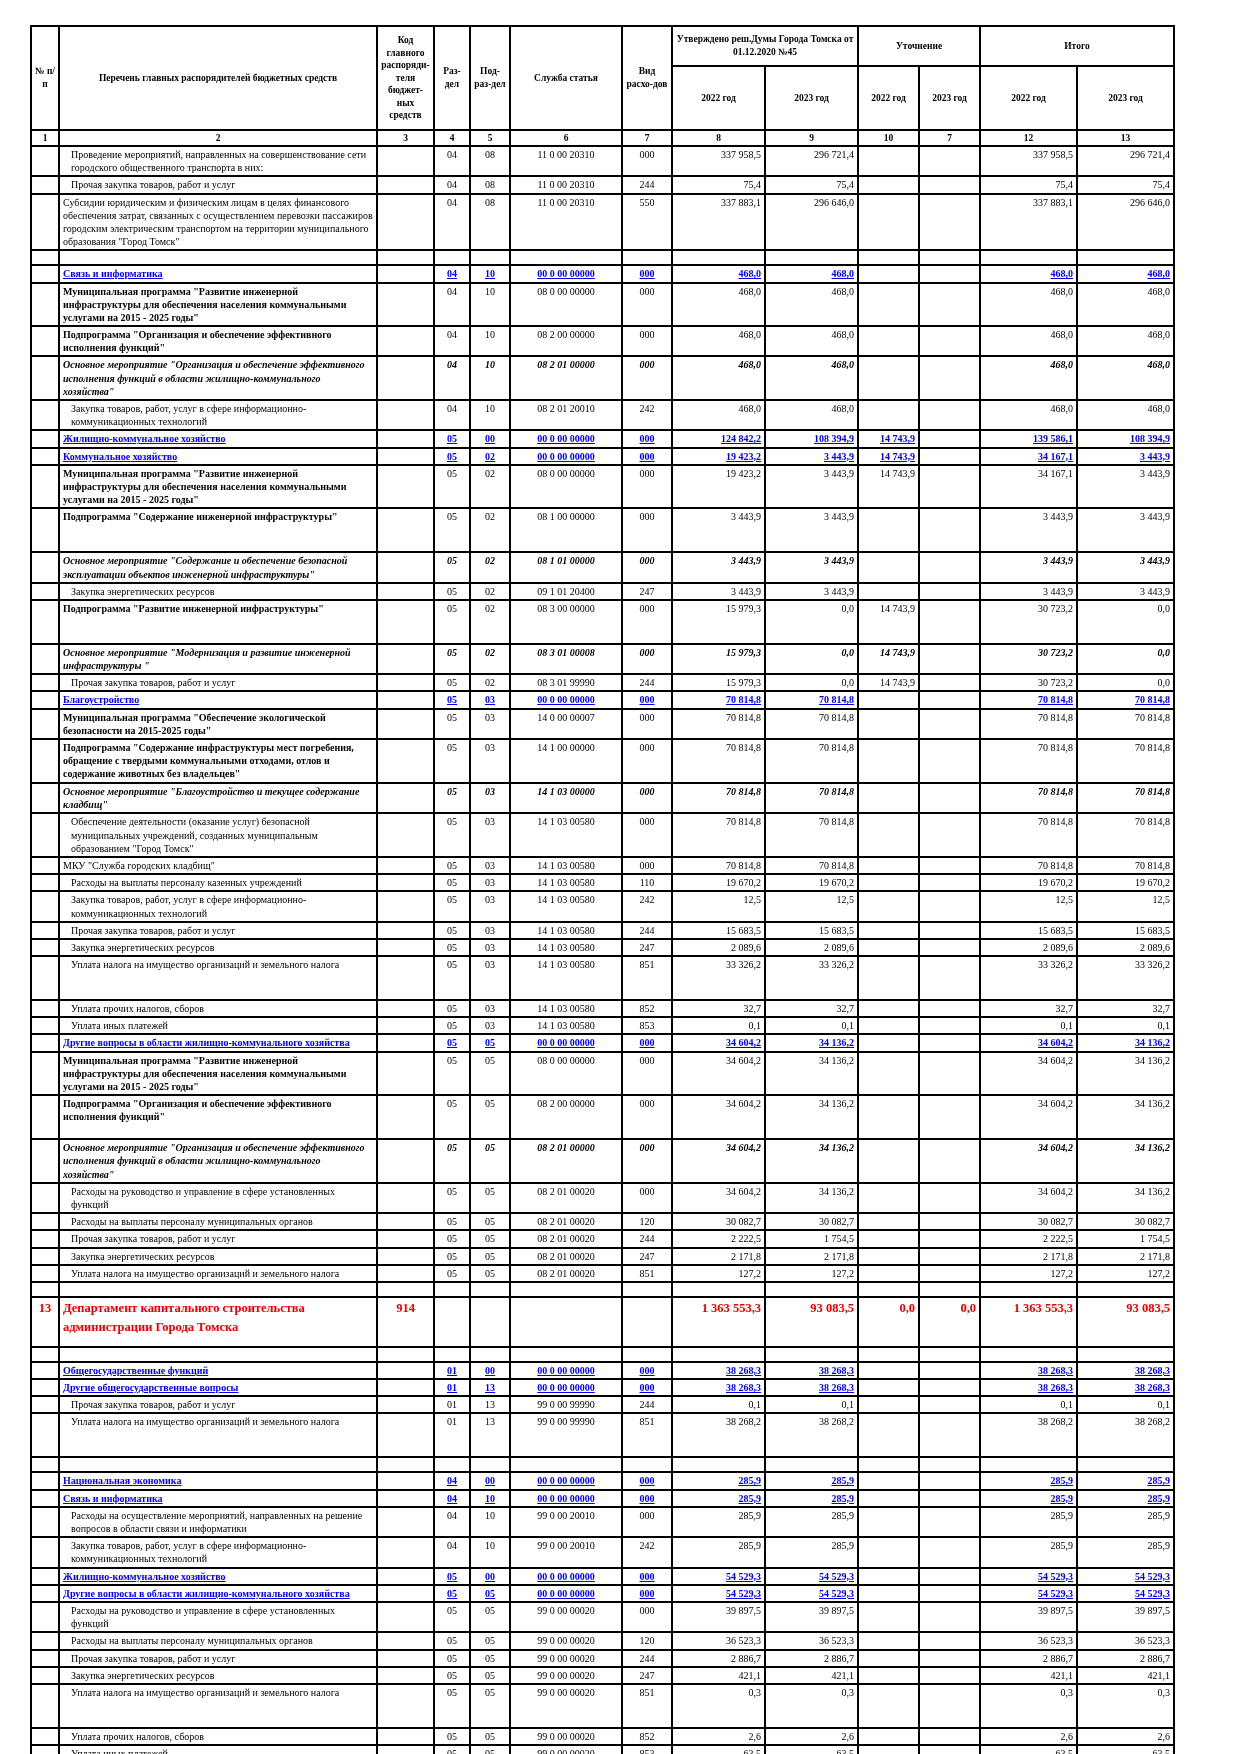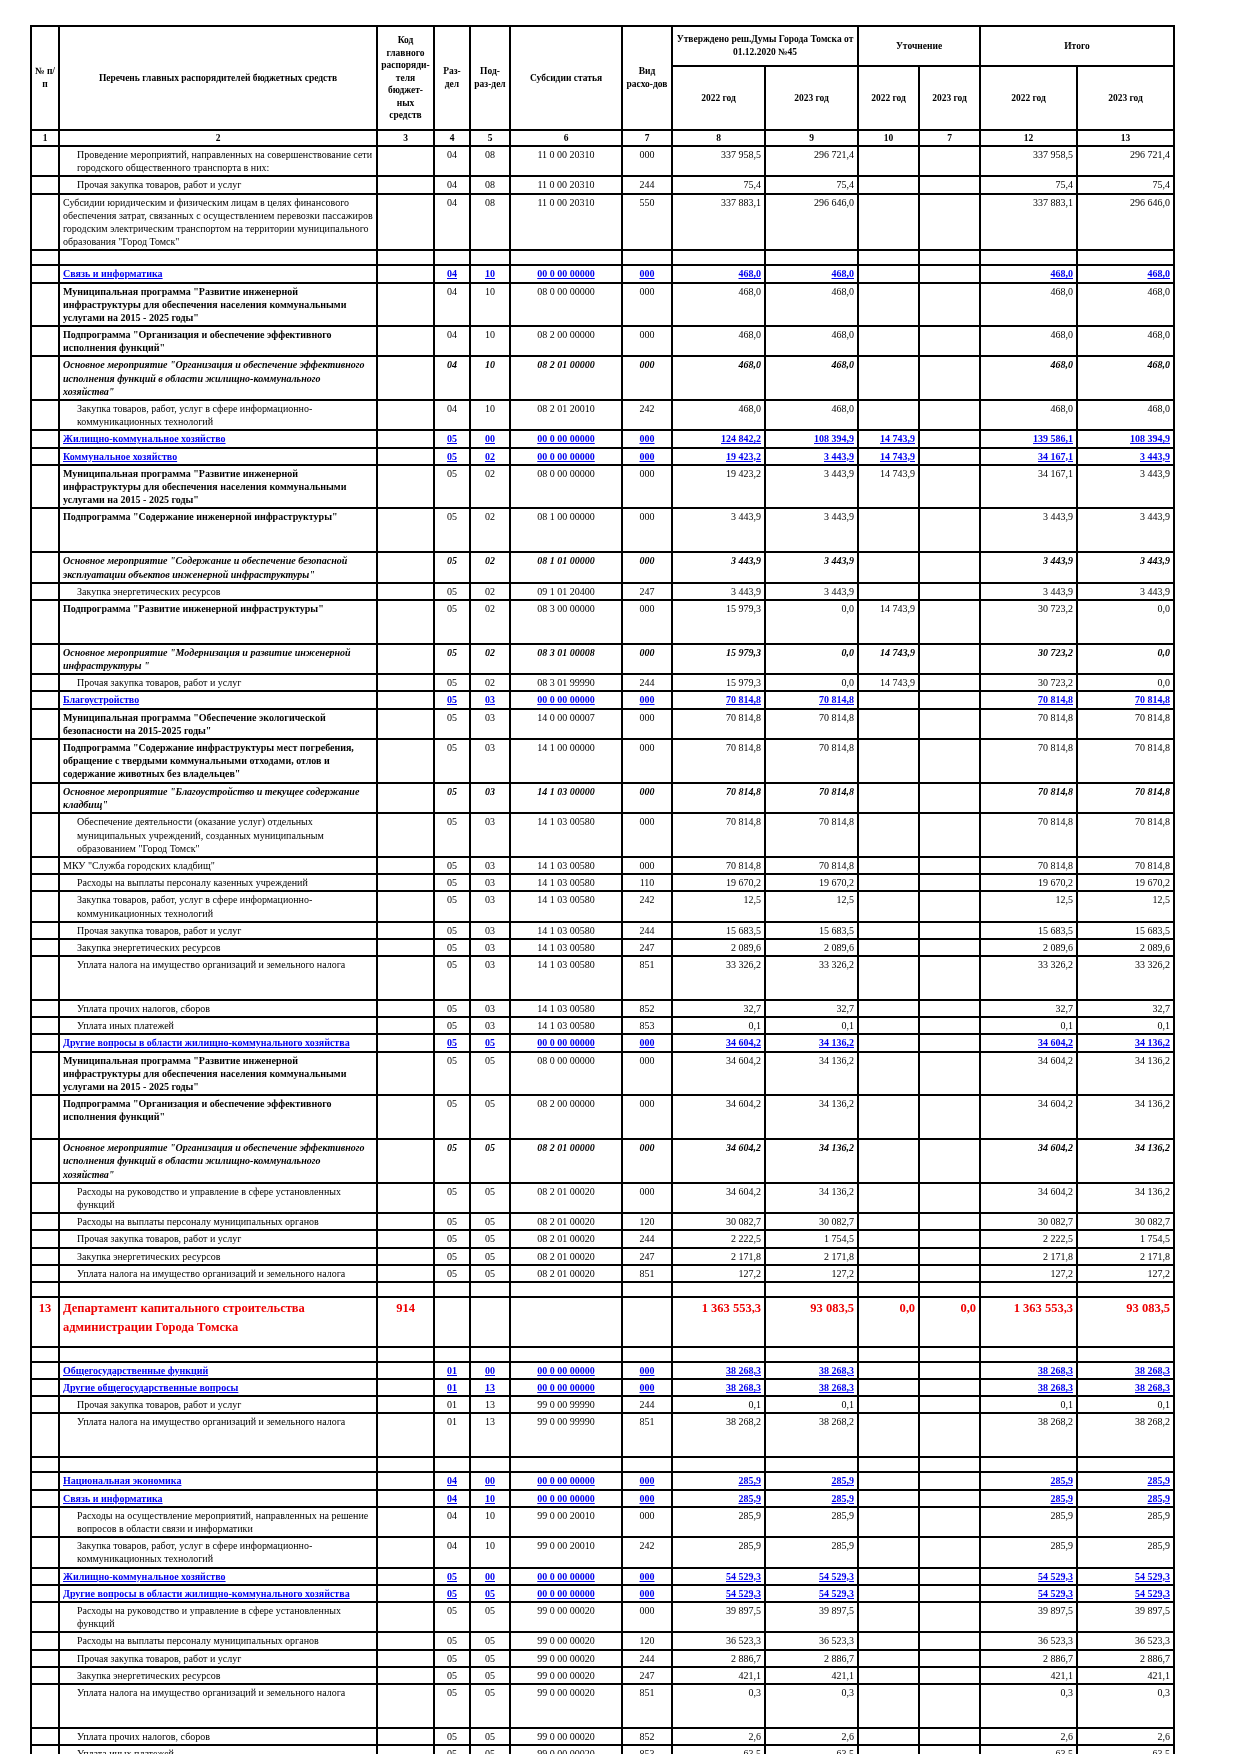--- a/index.html
+++ b/index.html
@@ -11,21 +11,21 @@
         word-wrap:break-word;}
   thead th{text-align:center;vertical-align:middle;font-size:9.5px;font-weight:bold;padding:1px 2px;}
   .nums th{font-size:9.5px;font-weight:bold;height:14px;padding:0;}
   .c1{width:28px}.c2{width:318px}.c3{width:57px}.c4{width:36px}.c5{width:40px}
   .c6{width:112px}.c7{width:50px}.c8{width:93px}.c9{width:93px}
   .c10{width:61px}.c11{width:61px}.c12{width:97px}.c13{width:97px}
   td.num{text-align:center;}
   td.code{text-align:center;white-space:nowrap;}
   td.val{text-align:right;white-space:nowrap;}
   td.name{text-align:left;}
-  td.name.ind{padding-left:17px;}
+  td.name.ind{padding-left:11px;}
   tr.st-b td.name{font-weight:bold;}
   tr.st-i td.name{font-weight:bold;font-style:italic;}
   tr.st-i td.code, tr.st-i td.val{font-weight:bold;font-style:italic;}
   tr.st-sec td{color:#0000ee;font-weight:bold;}
   tr.st-sec td.name, tr.st-sec td.code, tr.st-sec td.val{text-decoration:underline;}
   tr.st-dep td{color:#ee0000;font-weight:bold;font-size:12.5px;line-height:1.5;}
   tr.tall td{height:40px;}
   tr.sp td{height:13px;padding:0;}
   tr.st-dep td{height:46px;}
 </style>
@@ -49,21 +49,21 @@
         <col class="c12">
         <col class="c13">
     </colgroup>
     <thead>
       <tr>
         <th rowspan="2">№ п/п</th>
         <th rowspan="2">Перечень главных распорядителей бюджетных средств</th>
         <th rowspan="2">Код главного распоряди-теля бюджет-ных средств</th>
         <th rowspan="2">Раз-дел</th>
         <th rowspan="2">Под-раз-дел</th>
-        <th rowspan="2">Субсидии статья</th>
+        <th rowspan="2">Служба статья</th>
         <th rowspan="2">Вид расхо-дов</th>
         <th colspan="2" style="height:36px">Утверждено реш.Думы Города Томска от 01.12.2020 №45</th>
         <th colspan="2">Уточнение</th>
         <th colspan="2">Итого</th>
       </tr>
       <tr>
         <th style="height:60px">2022 год</th>
         <th>2023 год</th>
         <th>2022 год</th>
         <th>2023 год</th>
@@ -412,21 +412,21 @@
           <td class="code">000</td>
           <td class="val">70 814,8</td>
           <td class="val">70 814,8</td>
           <td class="val"></td>
           <td class="val"></td>
           <td class="val">70 814,8</td>
           <td class="val">70 814,8</td>
         </tr>
         <tr class="st-n">
           <td class="num"></td>
-          <td class="name ind">Обеспечение деятельности (оказание услуг) отдельных муниципальных учреждений, созданных муниципальным образованием "Город Томск"</td>
+          <td class="name ind">Обеспечение деятельности (оказание услуг) безопасной муниципальных учреждений, созданных муниципальным образованием "Город Томск"</td>
           <td class="code"></td>
           <td class="code">05</td>
           <td class="code">03</td>
           <td class="code">14 1 03 00580</td>
           <td class="code">000</td>
           <td class="val">70 814,8</td>
           <td class="val">70 814,8</td>
           <td class="val"></td>
           <td class="val"></td>
           <td class="val">70 814,8</td>

